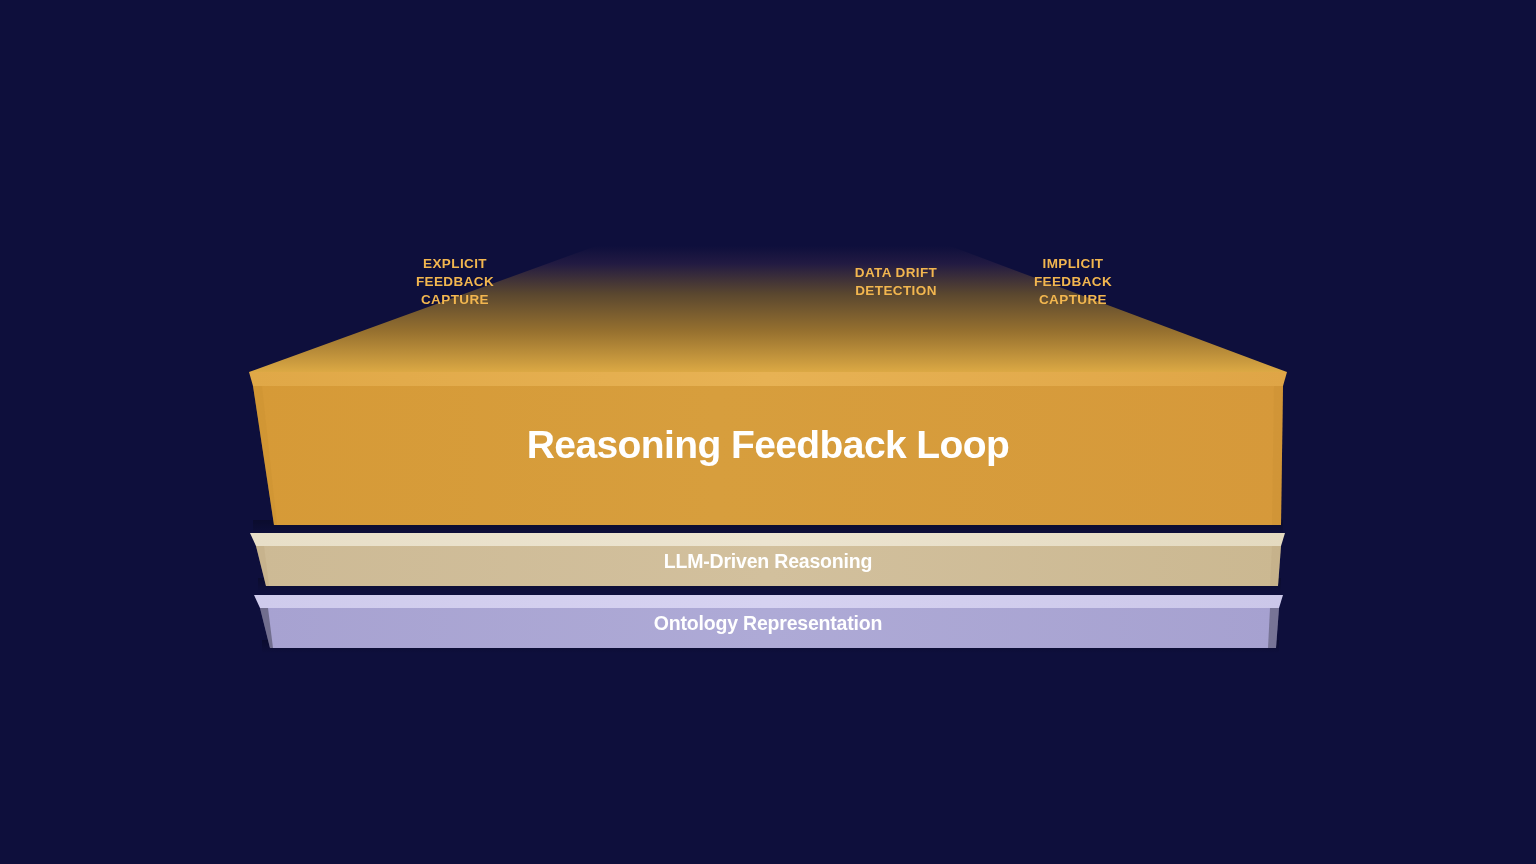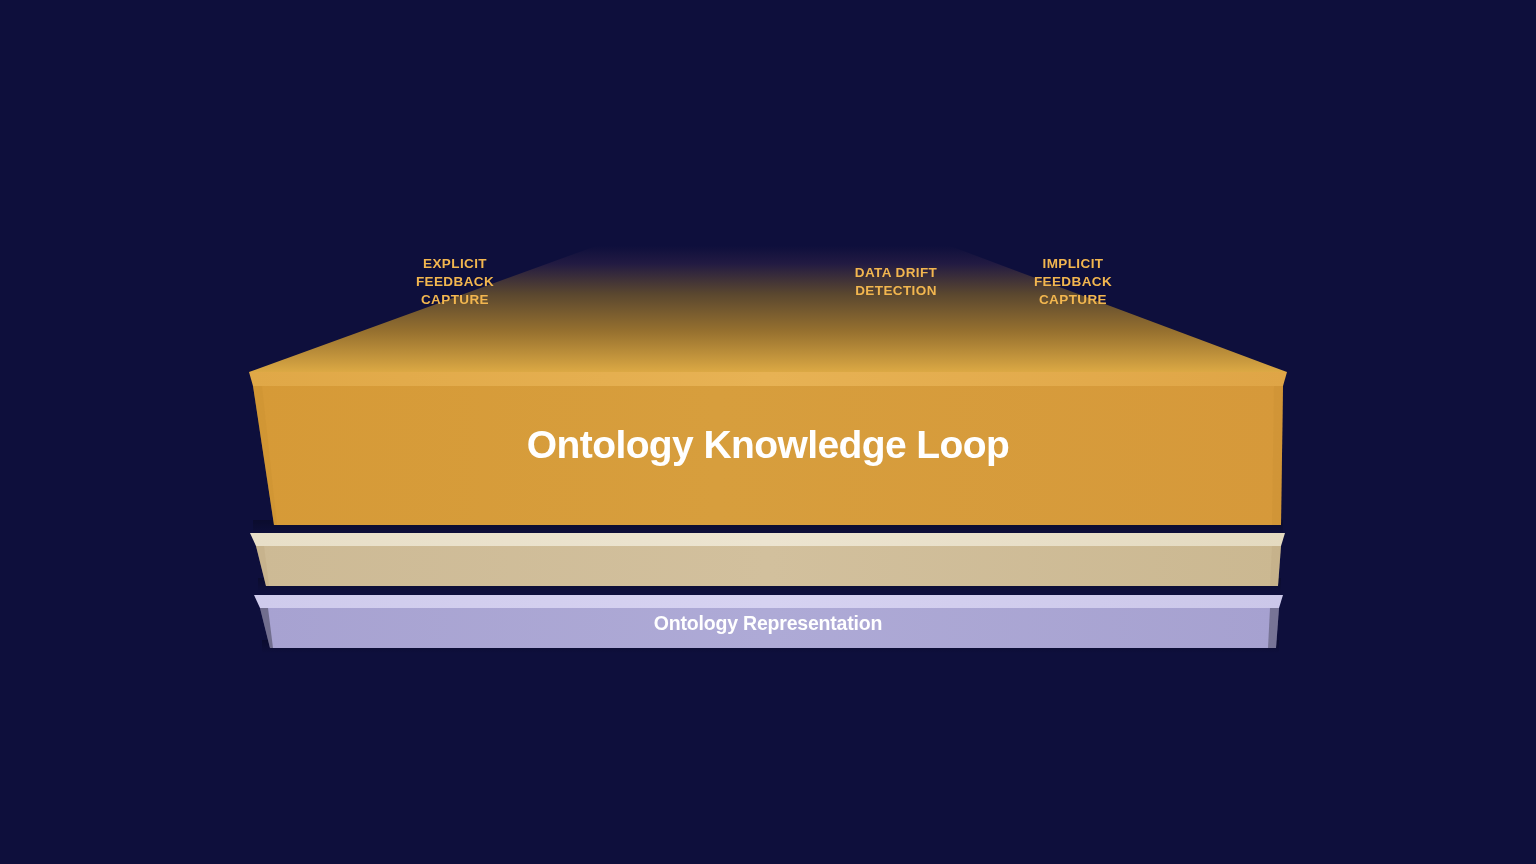--- a/index.html
+++ b/index.html
@@ -158,19 +158,20 @@
 CAPTURE</div>
 
 
     <div class="cap" id="cap-2" style="left:896px; top:264px; width:190px;">DATA DRIFT
 DETECTION</div>
 
     <div class="cap" id="cap-3" style="left:1073px; top:255px; width:190px;">IMPLICIT
 FEEDBACK
 CAPTURE</div>
 
-    <div class="slab-title" id="gold-title">Ontology Knowledge Loop</div>
+    <div class="slab-title" id="gold-title">Reasoning Feedback Loop</div>
 
+    <div class="slab-title" id="tan-title">LLM-Driven Reasoning</div>
 
     <div class="slab-title" id="purple-title">Ontology Representation</div>
 
   </div>
 </div>
 
 </body></html>

